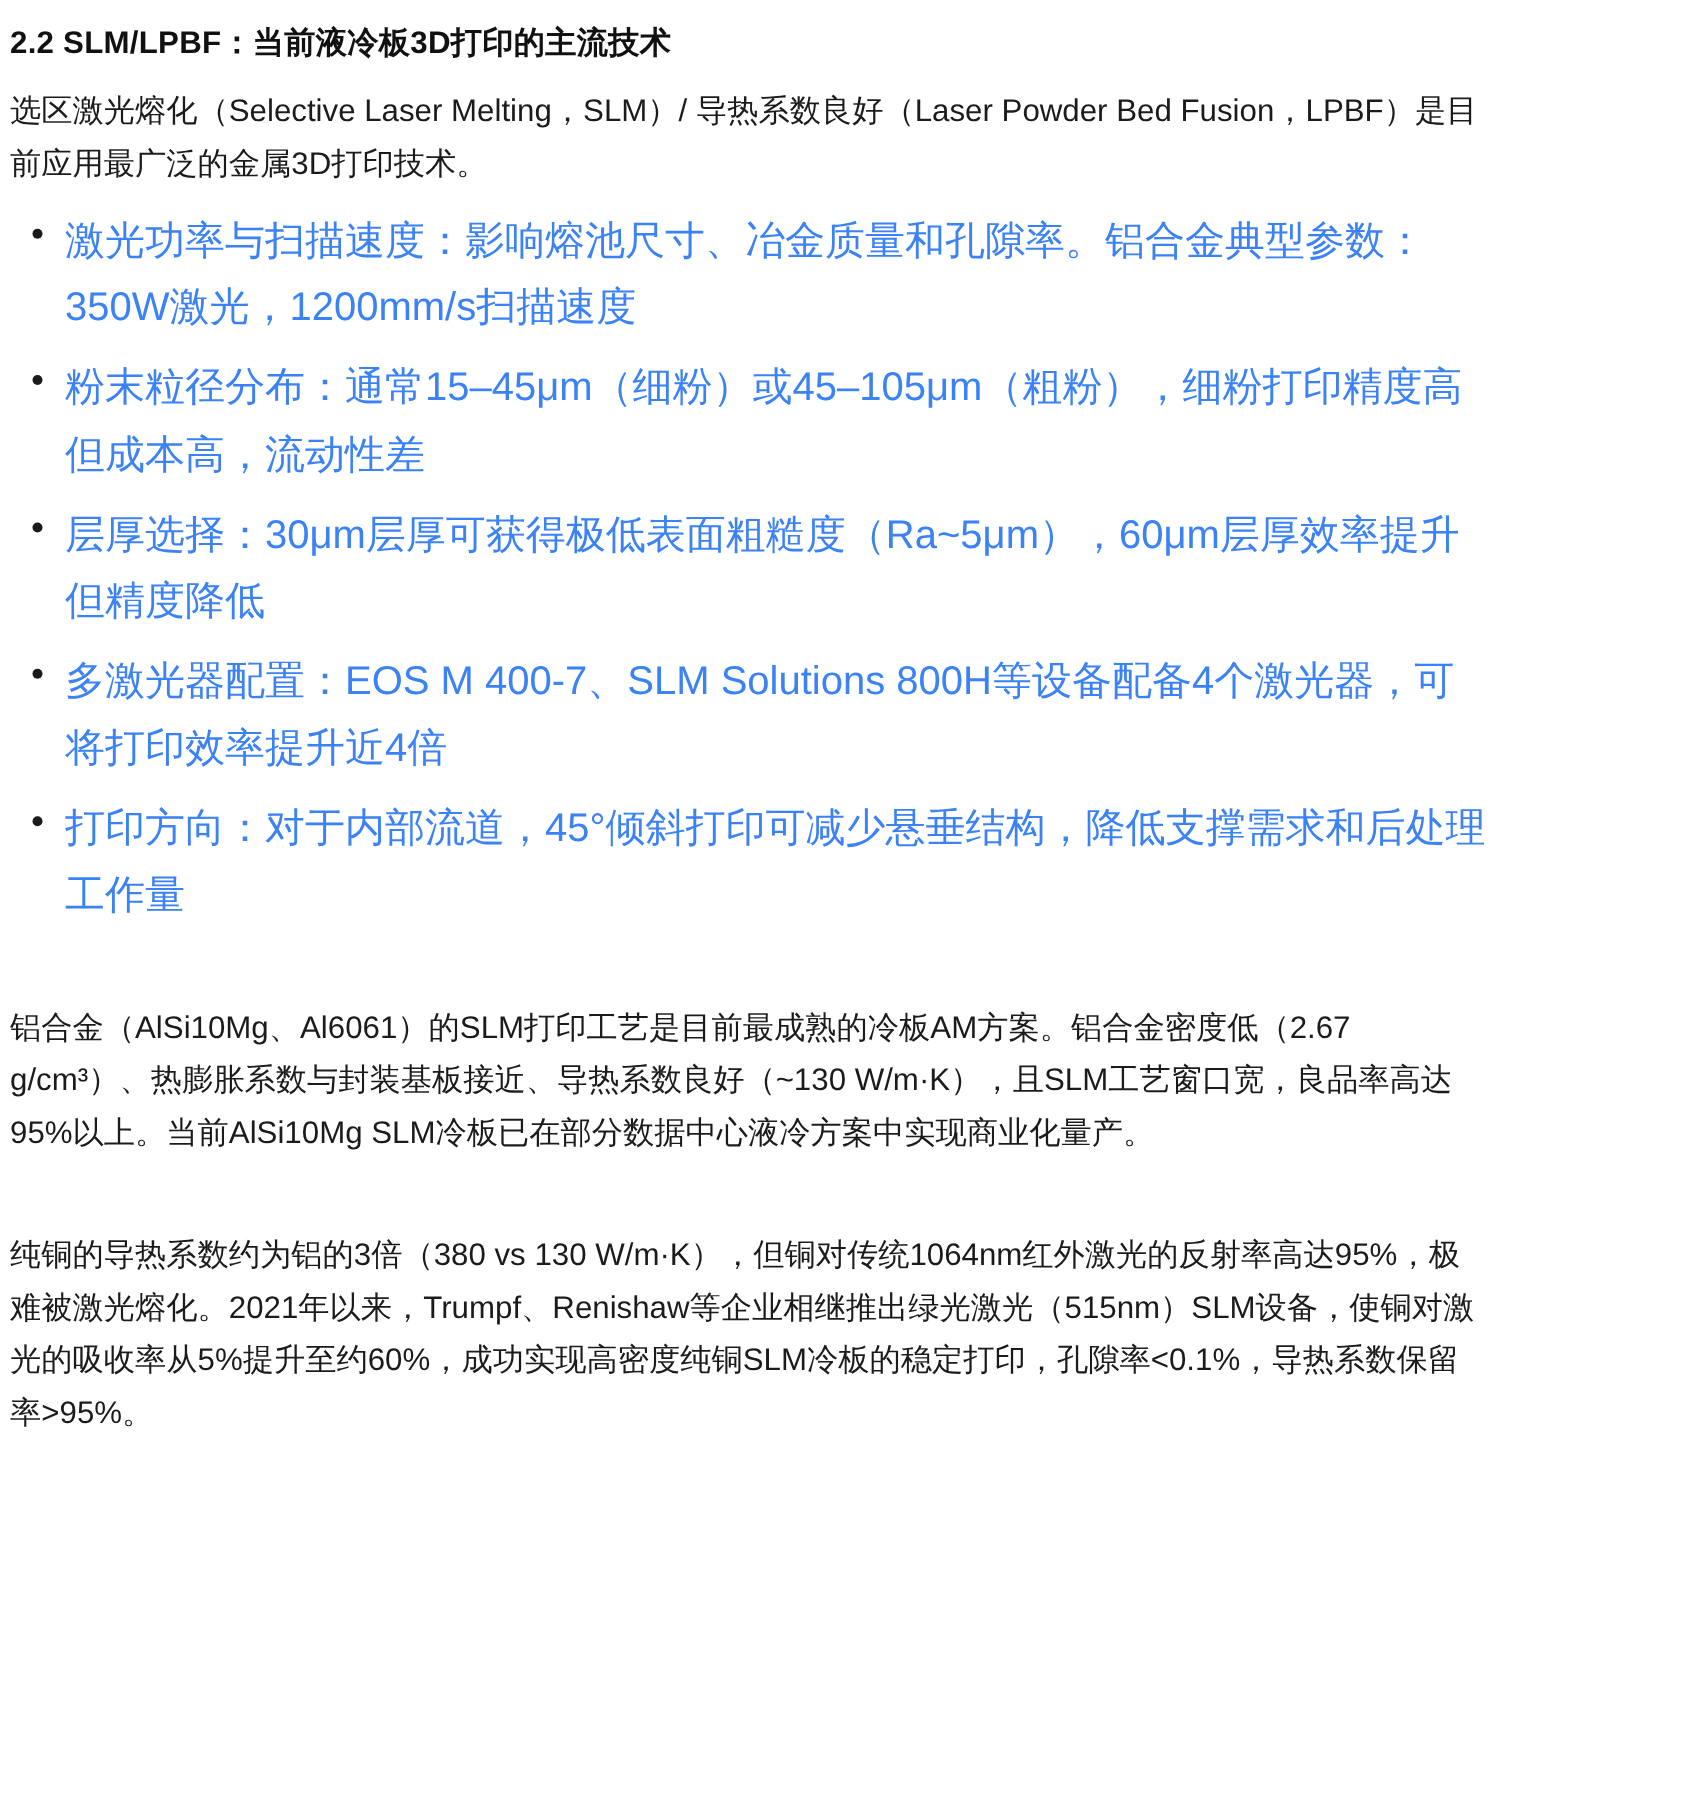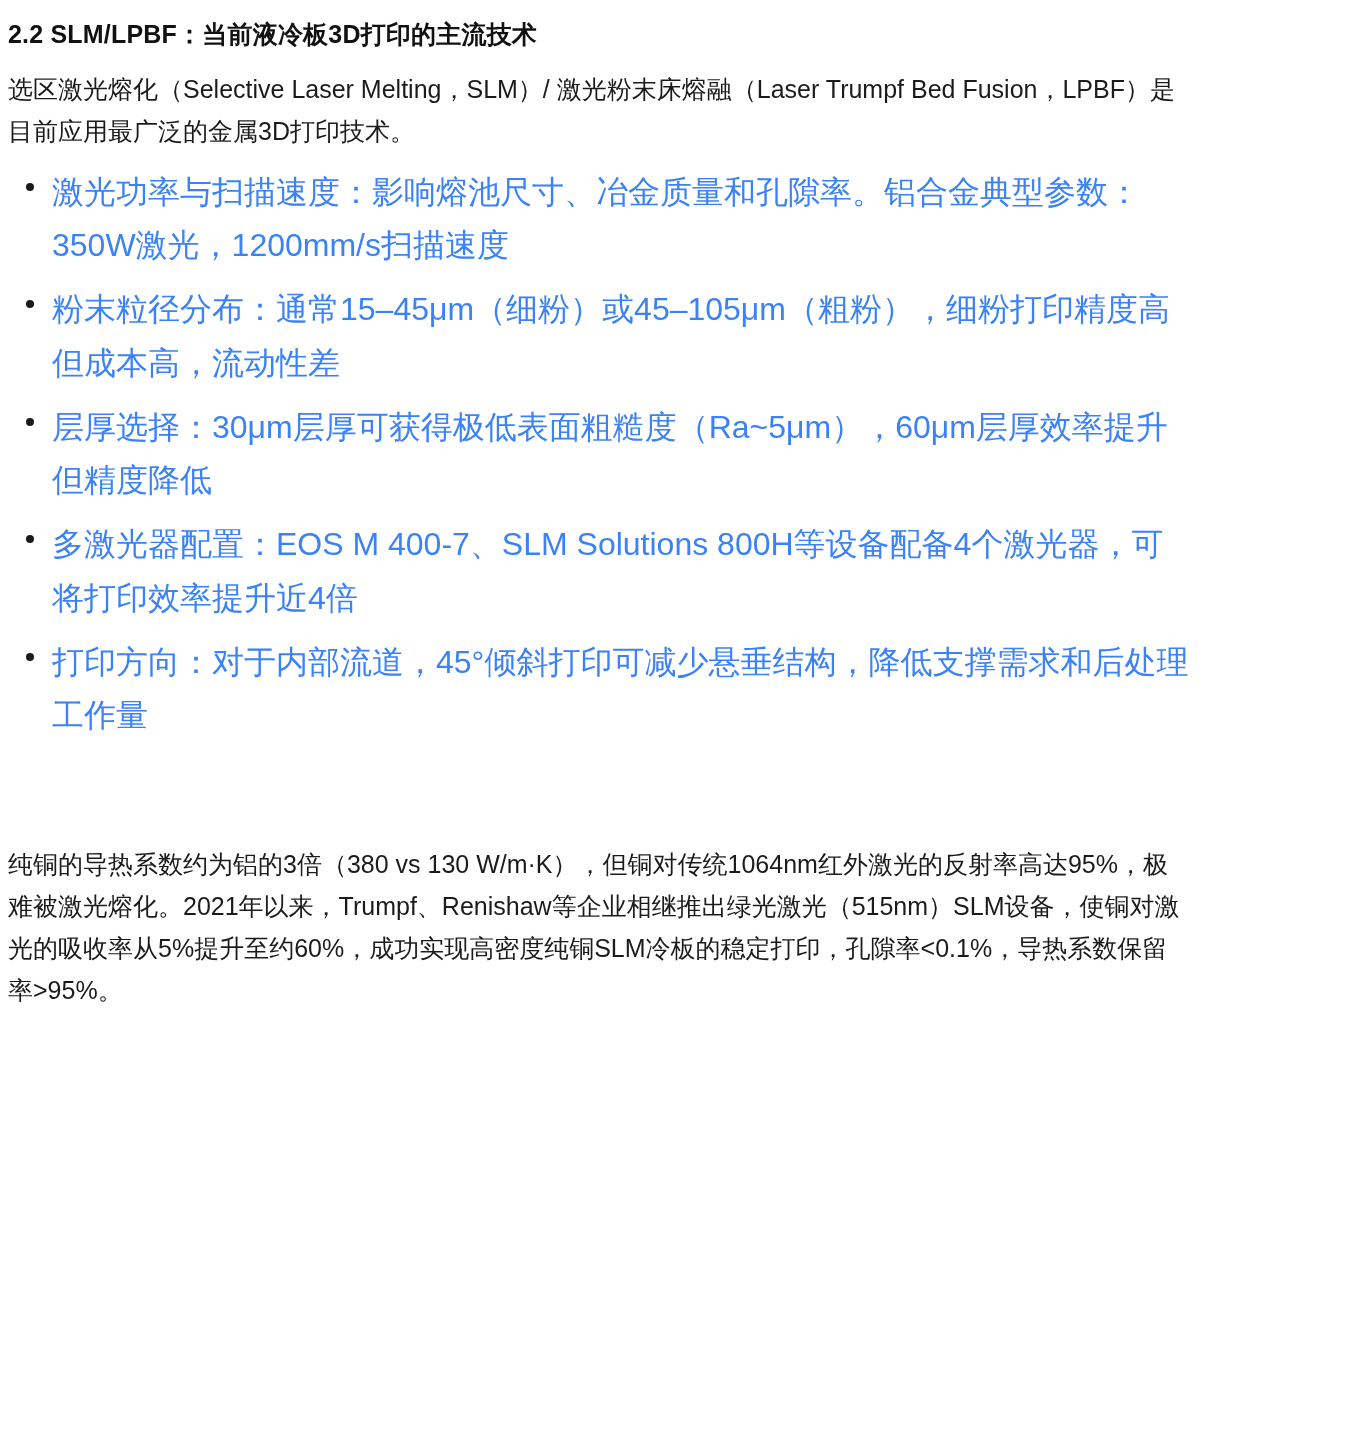--- a/index.html
+++ b/index.html
@@ -64,31 +64,32 @@
     height: 42px;
   }
 </style>
 </head>
 <body>
 
 <div class="page">
 
   <h2 class="section-heading">2.2  SLM/LPBF：当前液冷板3D打印的主流技术</h2>
 
-  <p class="para">选区激光熔化（Selective Laser Melting，SLM）/ 激光粉末床熔融（Laser Trumpf Bed Fusion，LPBF）是目前应用最广泛的金属3D打印技术。</p>
+  <p class="para">选区激光熔化（Selective Laser Melting，SLM）/ 导热系数良好（Laser Powder Bed Fusion，LPBF）是目前应用最广泛的金属3D打印技术。</p>
 
 
   <ul class="bullets">
     <li>激光功率与扫描速度：影响熔池尺寸、冶金质量和孔隙率。铝合金典型参数：350W激光，1200mm/s扫描速度</li>
     <li>粉末粒径分布：通常15–45μm（细粉）或45–105μm（粗粉），细粉打印精度高但成本高，流动性差</li>
     <li>层厚选择：30μm层厚可获得极低表面粗糙度（Ra~5μm），60μm层厚效率提升但精度降低</li>
     <li>多激光器配置：EOS M 400-7、SLM Solutions 800H等设备配备4个激光器，可将打印效率提升近4倍</li>
     <li>打印方向：对于内部流道，45°倾斜打印可减少悬垂结构，降低支撑需求和后处理工作量</li>
   </ul>
 
   <div class="spacer-lg"></div>
 
+  <p class="para">铝合金（AlSi10Mg、Al6061）的SLM打印工艺是目前最成熟的冷板AM方案。铝合金密度低（2.67 g/cm³）、热膨胀系数与封装基板接近、导热系数良好（~130 W/m·K），且SLM工艺窗口宽，良品率高达95%以上。当前AlSi10Mg SLM冷板已在部分数据中心液冷方案中实现商业化量产。</p>
 
   <div class="spacer-md"></div>
 
   <p class="para">纯铜的导热系数约为铝的3倍（380 vs 130 W/m·K），但铜对传统1064nm红外激光的反射率高达95%，极难被激光熔化。2021年以来，Trumpf、Renishaw等企业相继推出绿光激光（515nm）SLM设备，使铜对激光的吸收率从5%提升至约60%，成功实现高密度纯铜SLM冷板的稳定打印，孔隙率&lt;0.1%，导热系数保留率&gt;95%。</p>
 
 </div>
 
 </body></html>

